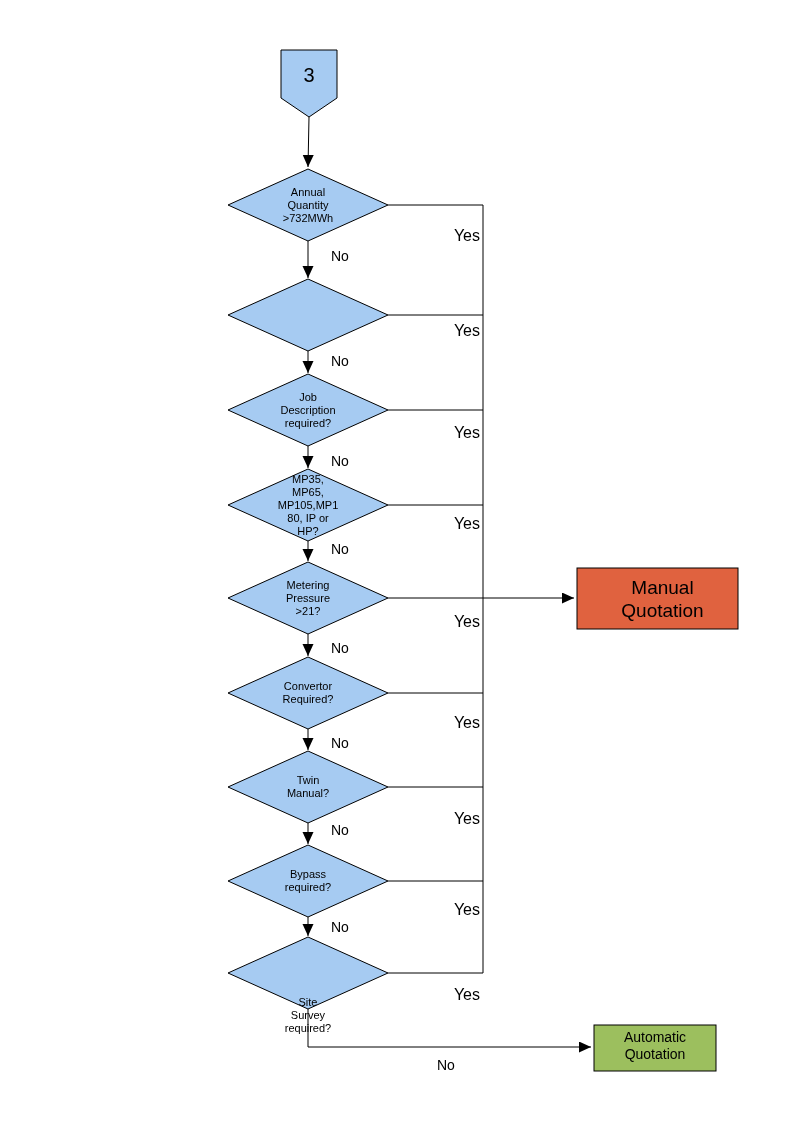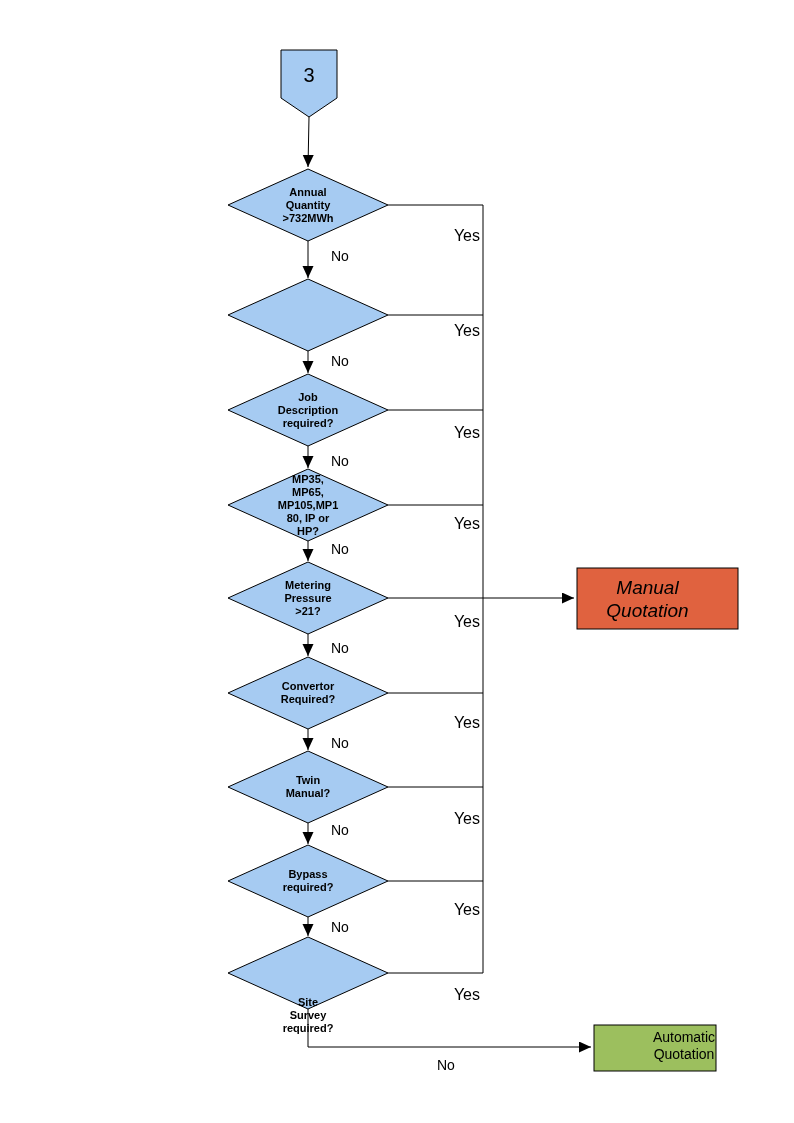--- a/index.html
+++ b/index.html
@@ -60,21 +60,21 @@
     width: 160px;
     height: 72px;
     display: flex;
     align-items: center;
     justify-content: center;
     text-align: center;
     font-size: 11px;
     line-height: 13px;
     white-space: pre-line;
   }
-  .dlabel.left228 { left: 228px; font-weight: bold; }
+  .dlabel.left228 { left: 228px; }
   .yes-label {
     left: 386px;
     width: 94px;
     text-align: right;
     font-size: 16px;
     line-height: 20px;
   }
   .no-label {
     left: 331px;
     font-size: 14px;
@@ -94,36 +94,34 @@
     font-size: 20px;
   }
   .box-label {
     display: flex;
     align-items: center;
     justify-content: center;
     text-align: center;
     white-space: pre-line;
   }
   .manual-label {
-    left: 583px;
+    left: 598px;
     top: 568px;
     width: 129px;
     height: 61px;
     font-size: 19px;
     line-height: 23px;
-    font-style: italic;
   }
   .automatic-label {
     left: 594px;
     top: 1025px;
     width: 122px;
     height: 41px;
     font-size: 14px;
     line-height: 17px;
-    padding-left: 29px;
   }
 </style>
 </head>
 <body>
 
 <div class="page">
 
   <svg class="canvas" viewBox="0 0 794 1123" xmlns="http://www.w3.org/2000/svg">
     <defs>
       <marker id="arw" markerUnits="userSpaceOnUse" markerWidth="13" markerHeight="12" refX="12" refY="5.5" orient="auto">

